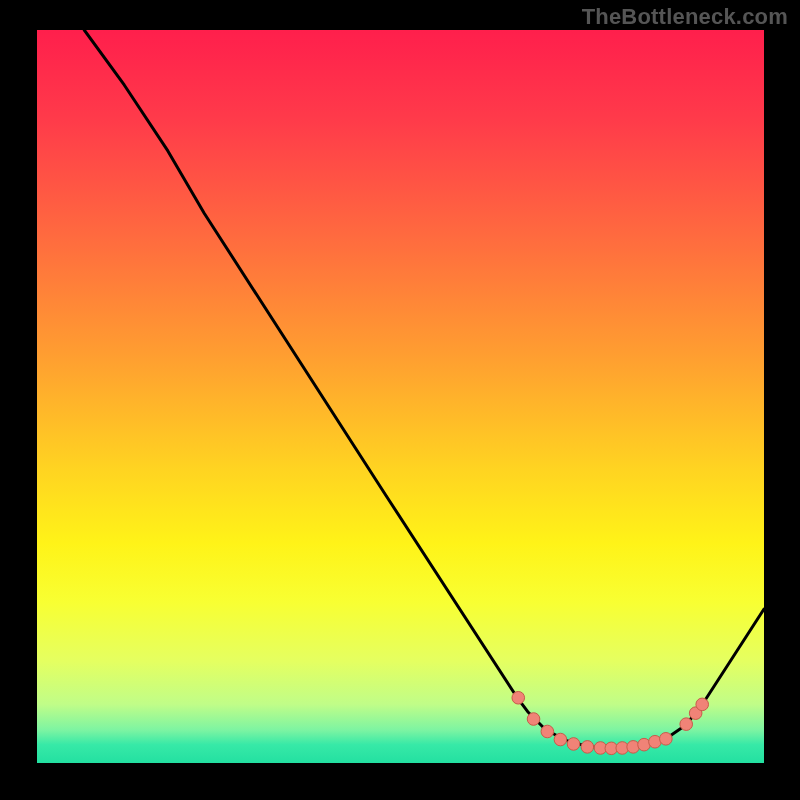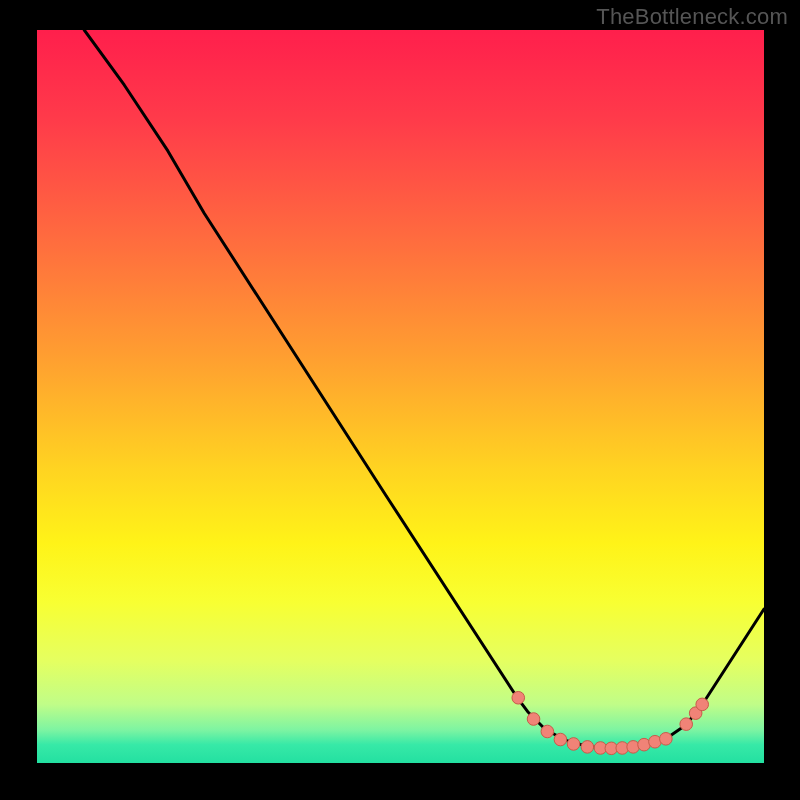--- a/index.html
+++ b/index.html
@@ -16,21 +16,21 @@
     width: 800px;
     height: 800px;
     background: #000;
   }
   .attribution {
     position: absolute;
     top: 4px;
     right: 12px;
     color: #555;
     font-size: 22px;
-    font-weight: 400;
+    font-weight: 700;
     letter-spacing: 0.2px;
   }
   .plot-wrap {
     position: absolute;
     left: 37px;
     top: 30px;
     width: 727px;
     height: 733px;
     background: #000;
   }

